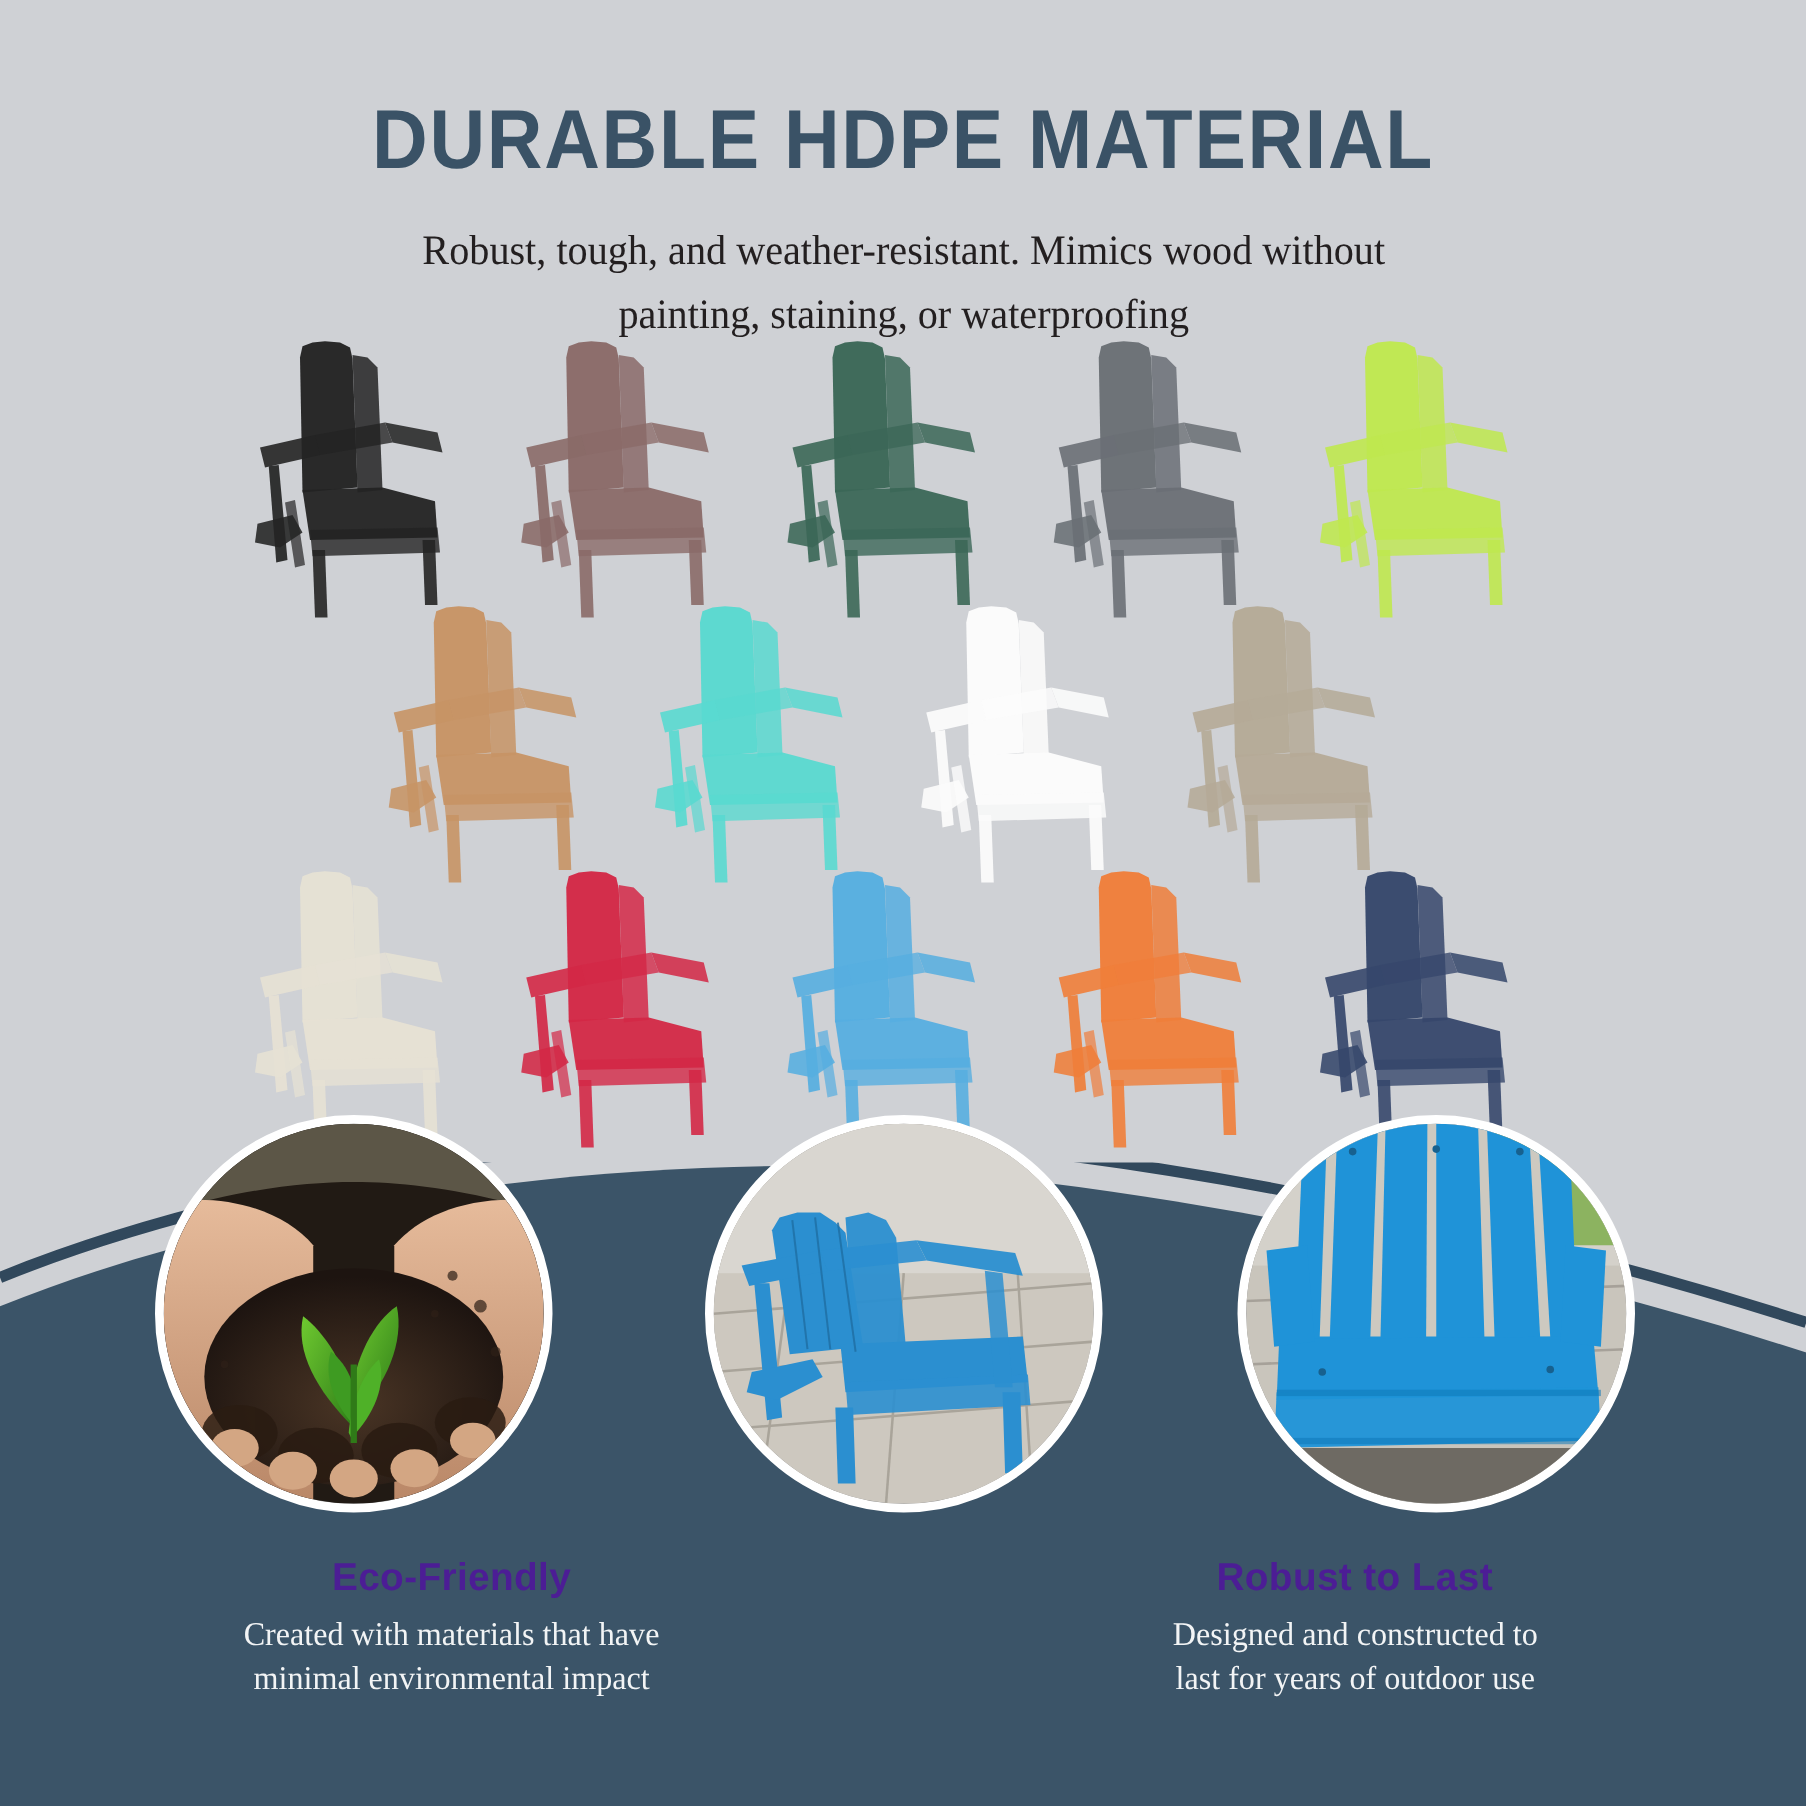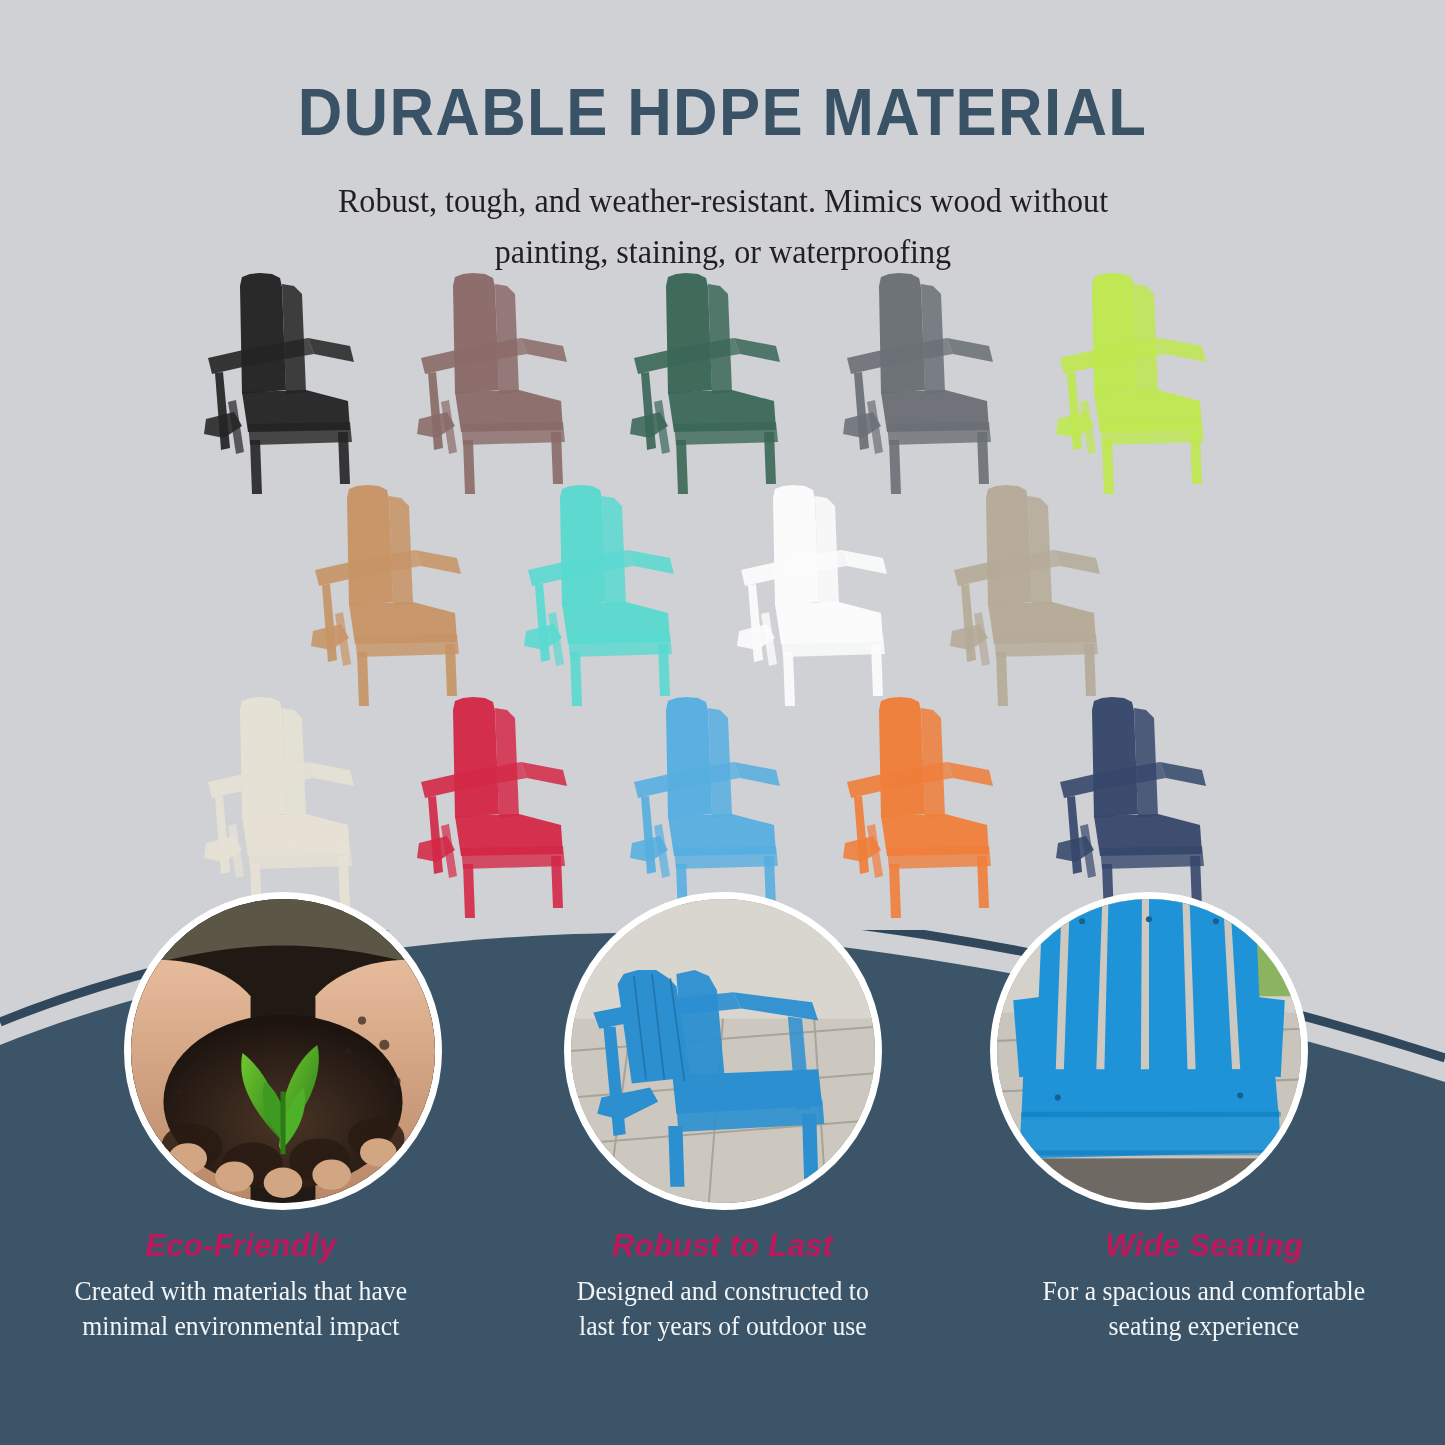--- a/index.html
+++ b/index.html
@@ -58,23 +58,22 @@
   .c1{left:124px;top:0;}
   .c2{left:564px;top:0;}
   .c3{left:990px;top:0;}
   .circle svg{display:block;width:100%;height:100%;}
 
   
   .features{position:absolute;left:0;top:1228px;width:1445px;height:180px;z-index:8;display:flex;}
   .feature{flex:1;text-align:center;padding:0 14px;box-sizing:border-box;}
   .feat-title{
     font-family:"Liberation Sans",sans-serif;
-    font-weight:700;font-size:31px;color:#be185d;letter-spacing:0.3px;
-    margin:0 0 10px 0;
-    font-style:italic;
+    font-weight:700;font-size:31px;color:#4c1d95;letter-spacing:0.3px;
+    margin:16px 0 10px 0;
   }
   .feat-desc{
     font-family:"Liberation Serif",serif;
     font-size:26.5px;line-height:1.33;color:#f2f4f5;margin:0;
     transform:scaleX(0.97);
   }
 </style>
 </head>
 <body>
 
@@ -526,23 +525,16 @@
     </div>
 
     <div class="feature">
       <p class="feat-title">Robust to Last</p>
       <p class="feat-desc">
         <span>Designed and constructed to</span><br>
         <span>last for years of outdoor use</span>
       </p>
     </div>
 
-    <div class="feature">
-      <p class="feat-title">Wide Seating</p>
-      <p class="feat-desc">
-        <span>For a spacious and comfortable</span><br>
-        <span>seating experience</span>
-      </p>
-    </div>
 
   </div>
 
 </div>
 
 </body></html>

